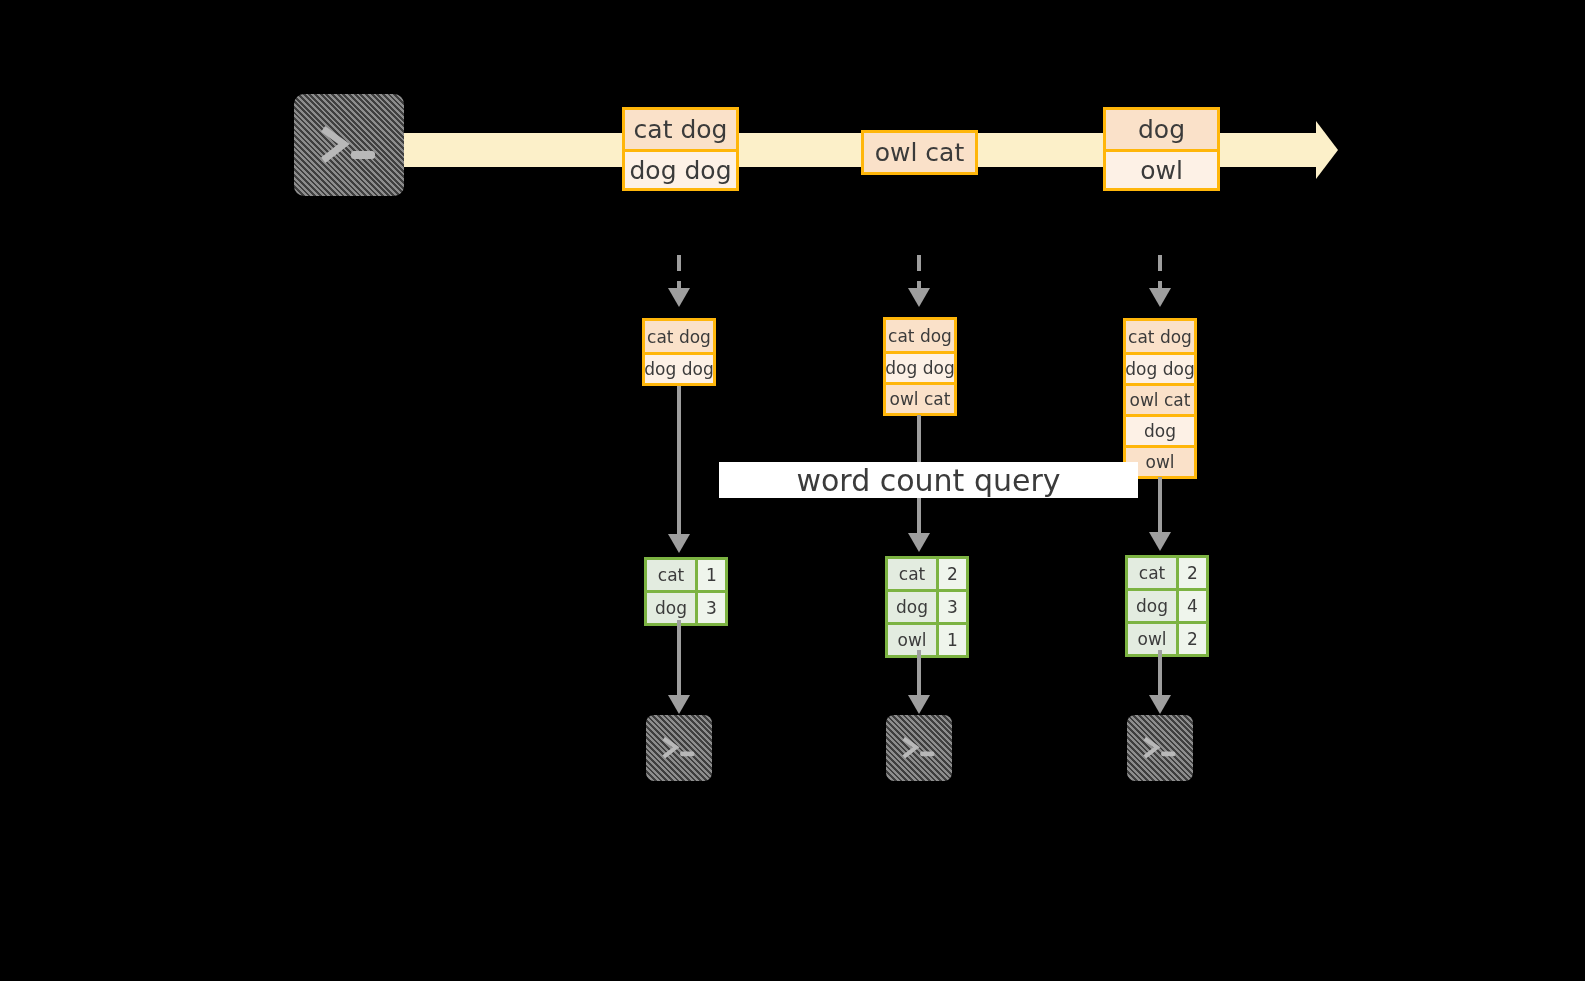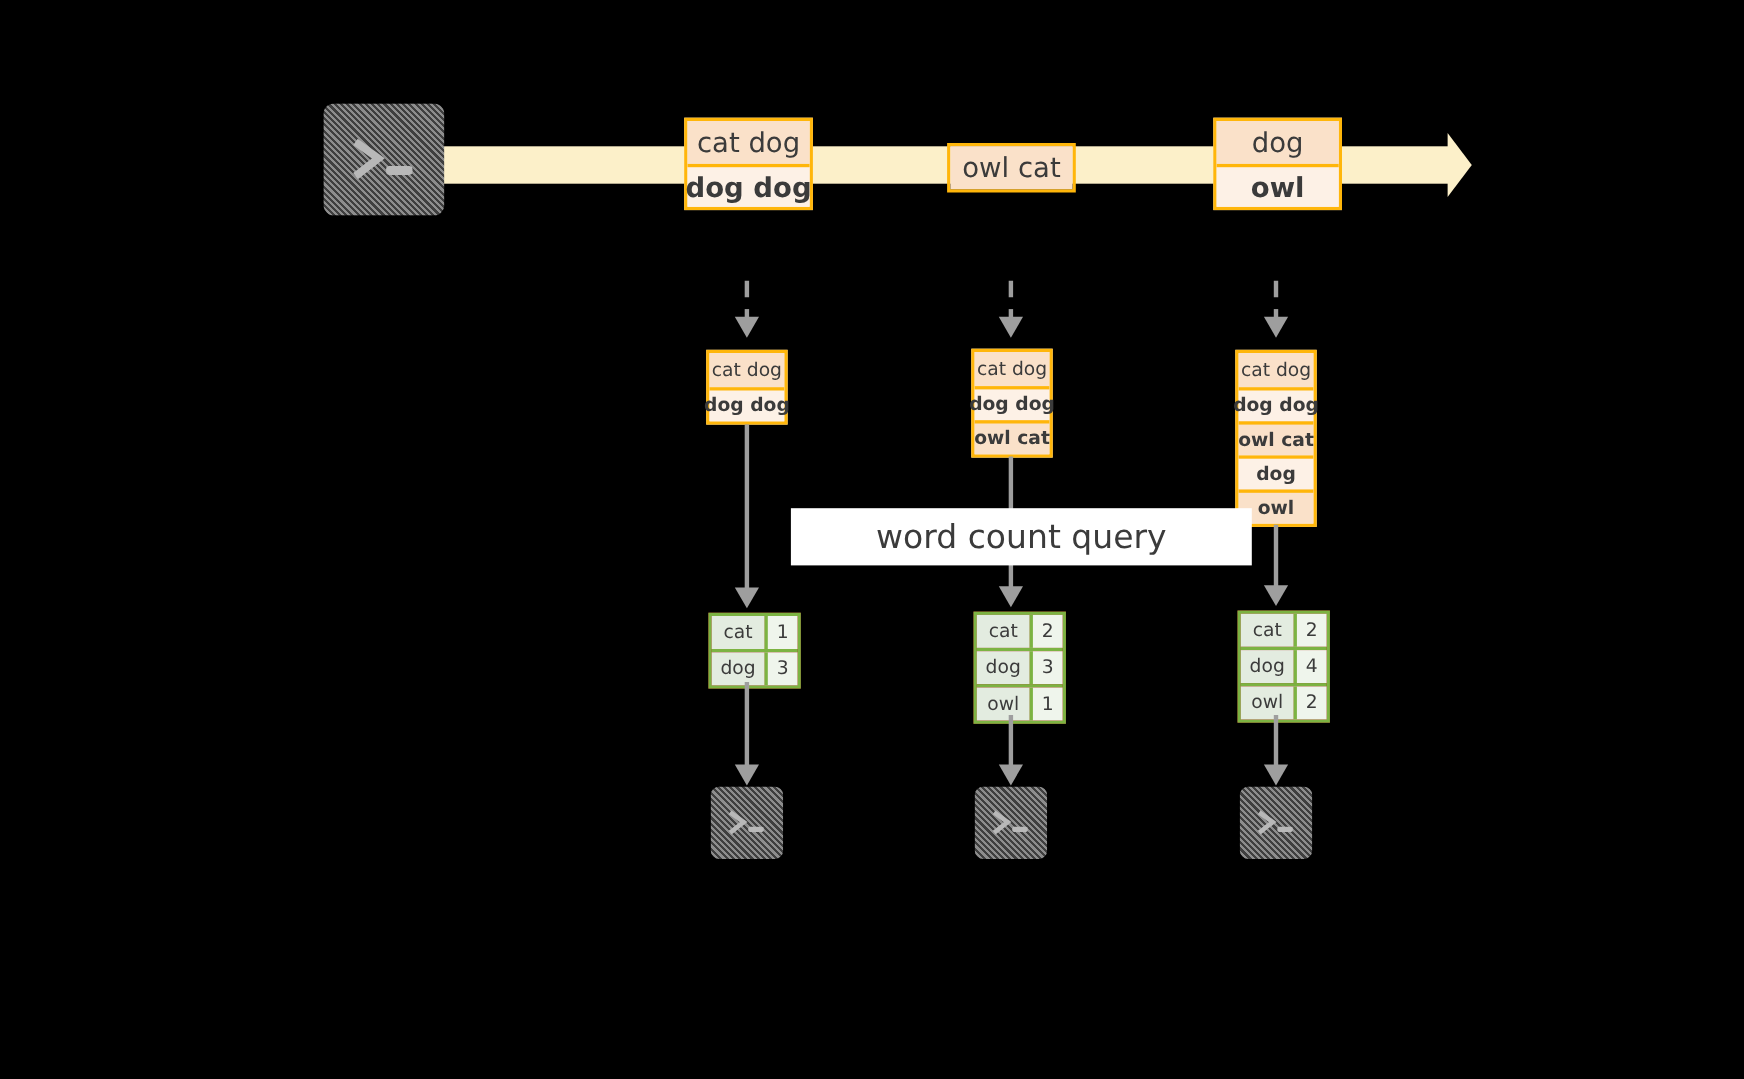--- a/index.html
+++ b/index.html
@@ -62,31 +62,31 @@
   .rec .cell {
     box-sizing: border-box;
     display: flex;
     align-items: center;
     justify-content: center;
     color: #3b3b3b;
     white-space: nowrap;
   }
   .rec .cell.dark  { background: #fae1c9; }
   .rec .cell.light { background: #fdf1e6; }
-  .rec .cell + .cell { border-top: 3px solid #ffb60a; font-weight: bold; }
+  .rec .cell + .cell { border-top: 3px solid #ffb60a; }
 
   .rec.big .cell { height: 39px; font-size: 25px; }
   .rec.snap .cell { height: 31px; font-size: 17px; }
 
   
   .res {
     position: absolute;
     box-sizing: border-box;
     border: 3px solid #7cb342;
-    background: #b91c1c;
+    background: #fef9c3;
     display: flex;
     flex-direction: column;
   }
   .res .row {
     display: flex;
     height: 30px;
   }
   .res .row + .row { border-top: 3px solid #7cb342; }
   .res .k, .res .v {
     box-sizing: border-box;
@@ -275,17 +275,17 @@
 
   <div class="terminal" style="left:1101px; top:715px; width:66px; height:66px; border-width:6px; border-radius:8px;">
     <span class="glyph">
       <svg width="44" height="26" viewBox="0 0 70 44">
         <path d="M12 8 L30 21 L12 35" fill="none" stroke="#b8b8b8" stroke-width="7" stroke-linecap="square" stroke-linejoin="miter"></path>
         <rect x="37" y="28" width="24" height="8" rx="3" fill="#b8b8b8"></rect>
       </svg>
     </span>
   </div>
 
-  <div class="query-band" style="left:693px; top:462px; width:419px; height:52px;">
+  <div class="query-band" style="left:693px; top:462px; width:419px; height:36px;">
     <span class="label">word count query</span>
   </div>
 
 </div>
 
 </body></html>

